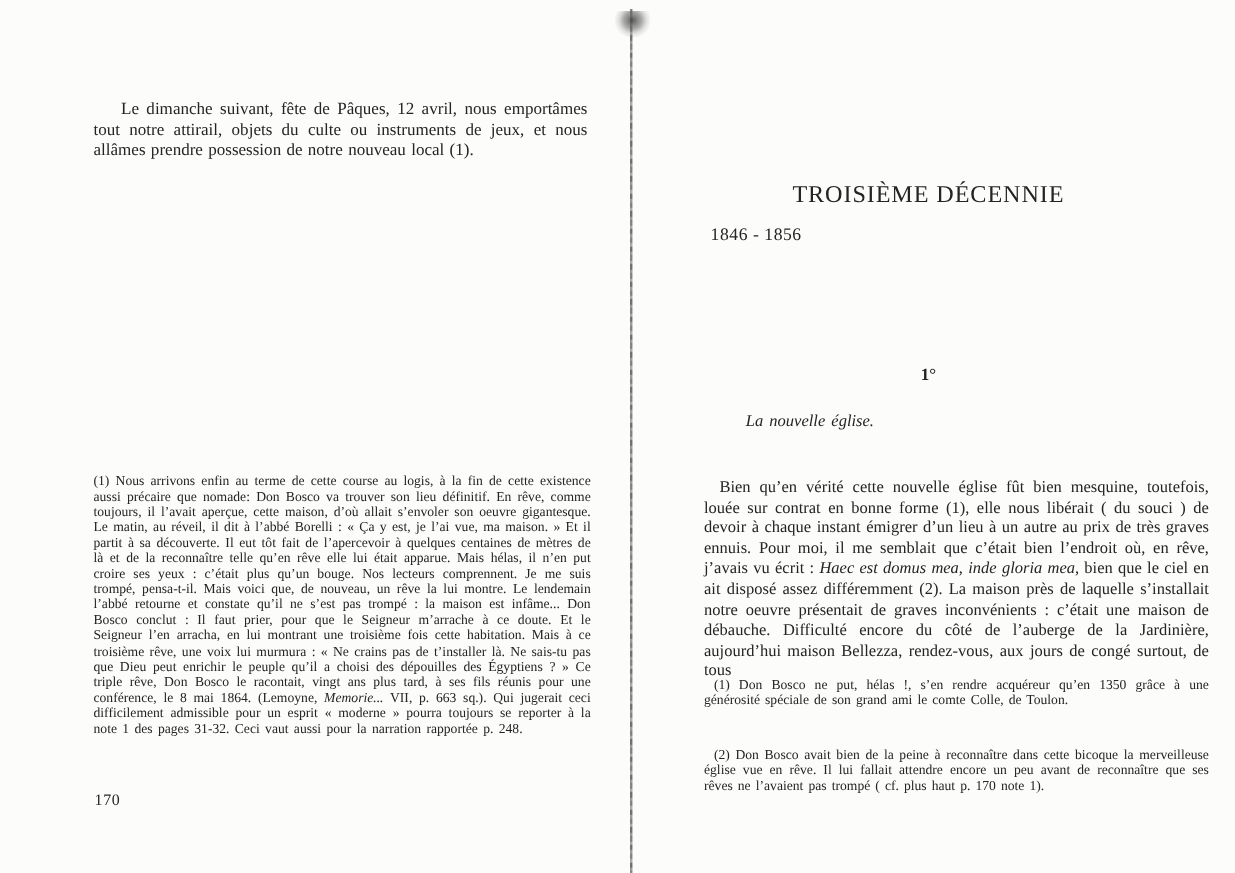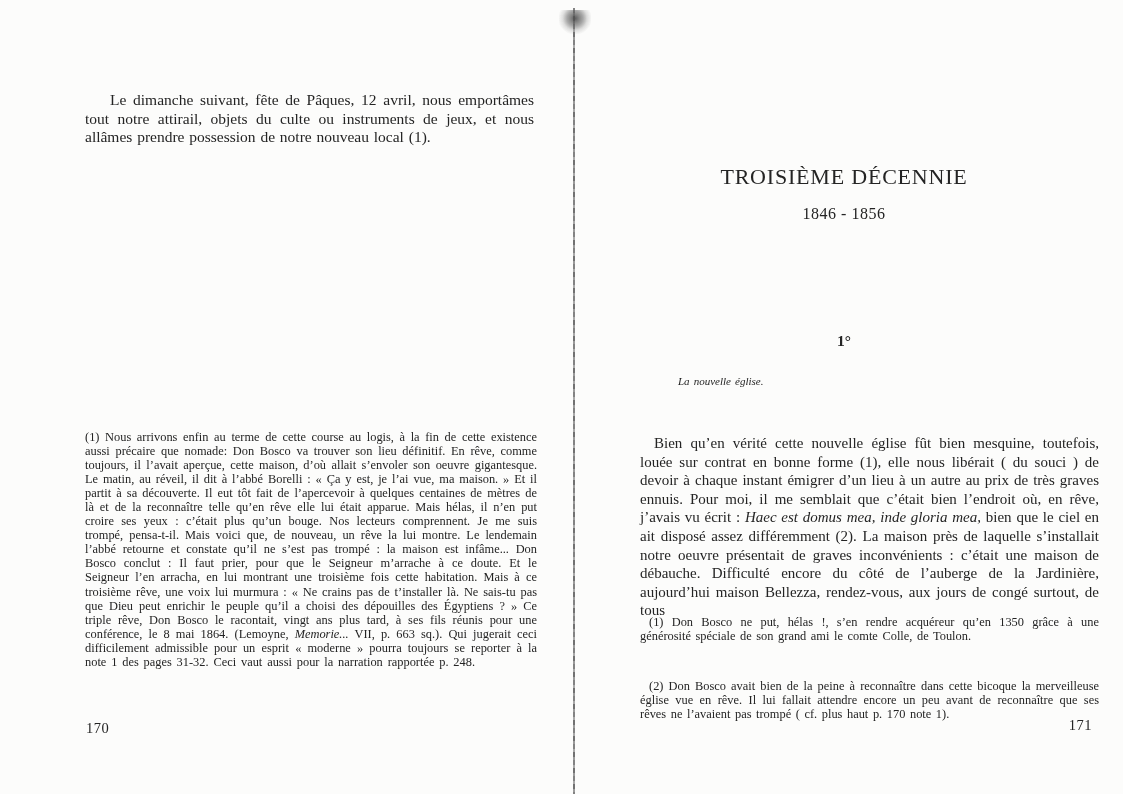--- a/index.html
+++ b/index.html
@@ -73,36 +73,35 @@
     position: absolute;
     left: 646px; top: 164px; width: 396px;
     text-align: center;
     font-size: 22px;
     font-weight: normal;
     letter-spacing: 0.8px;
   }
   .dates {
     position: absolute;
     left: 646px; top: 205px; width: 396px;
-    text-align: center;
     font-size: 16px;
     letter-spacing: 0.5px;
   }
   .secnum {
     position: absolute;
     left: 646px; top: 332px; width: 396px;
     text-align: center;
     font-size: 15.5px;
     font-weight: bold;
   }
   .sectitle {
     position: absolute;
     left: 678px; top: 375px;
     font-style: italic;
-    font-size: 11px;
+    font-size: 15px;
     word-spacing: 0.12em;
   }
   .body-right {
     position: absolute;
     left: 640px; top: 434px; width: 459px;
     font-size: 15px; line-height: 18.6px;
     text-align: justify;
     text-indent: 14px;
     word-spacing: 0.05em;
   }
@@ -143,16 +142,15 @@
     <div class="secnum txt">1°</div>
 
     <div class="sectitle txt">La nouvelle église.</div>
 
     <p class="body-right"><span>Bien qu’en vérité cette nouvelle église fût bien mesquine, toutefois, louée sur contrat en bonne forme (1), elle nous libérait ( du souci ) de devoir à chaque instant émigrer d’un lieu à un autre au prix de très graves ennuis. Pour moi, il me semblait que c’était bien l’endroit où, en rêve, j’avais vu écrit : </span><em>Haec est domus mea, inde gloria mea,</em><span> bien que le ciel en ait disposé assez différemment (2). La maison près de laquelle s’installait notre oeuvre présentait de graves inconvénients : c’était une maison de débauche. Difficulté encore du côté de l’auberge de la Jardinière, aujourd’hui maison Bellezza, rendez-vous, aux jours de congé surtout, de tous</span></p>
 
     <p class="fn-r fn-r1">(1) Don Bosco ne put, hélas !, s’en rendre acquéreur qu’en 1350 grâce à une générosité spéciale de son grand ami le comte Colle, de Toulon.</p>
 
     <p class="fn-r fn-r2">(2) Don Bosco avait bien de la peine à reconnaître dans cette bicoque la merveilleuse église vue en rêve. Il lui fallait attendre encore un peu avant de reconnaître que ses rêves ne l’avaient pas trompé ( cf. plus haut p. 170 note 1).</p>
 
-    <div class="pagenum pagenum-right txt">171</div>
   </section>
 
 </div>
 
 </body></html>

